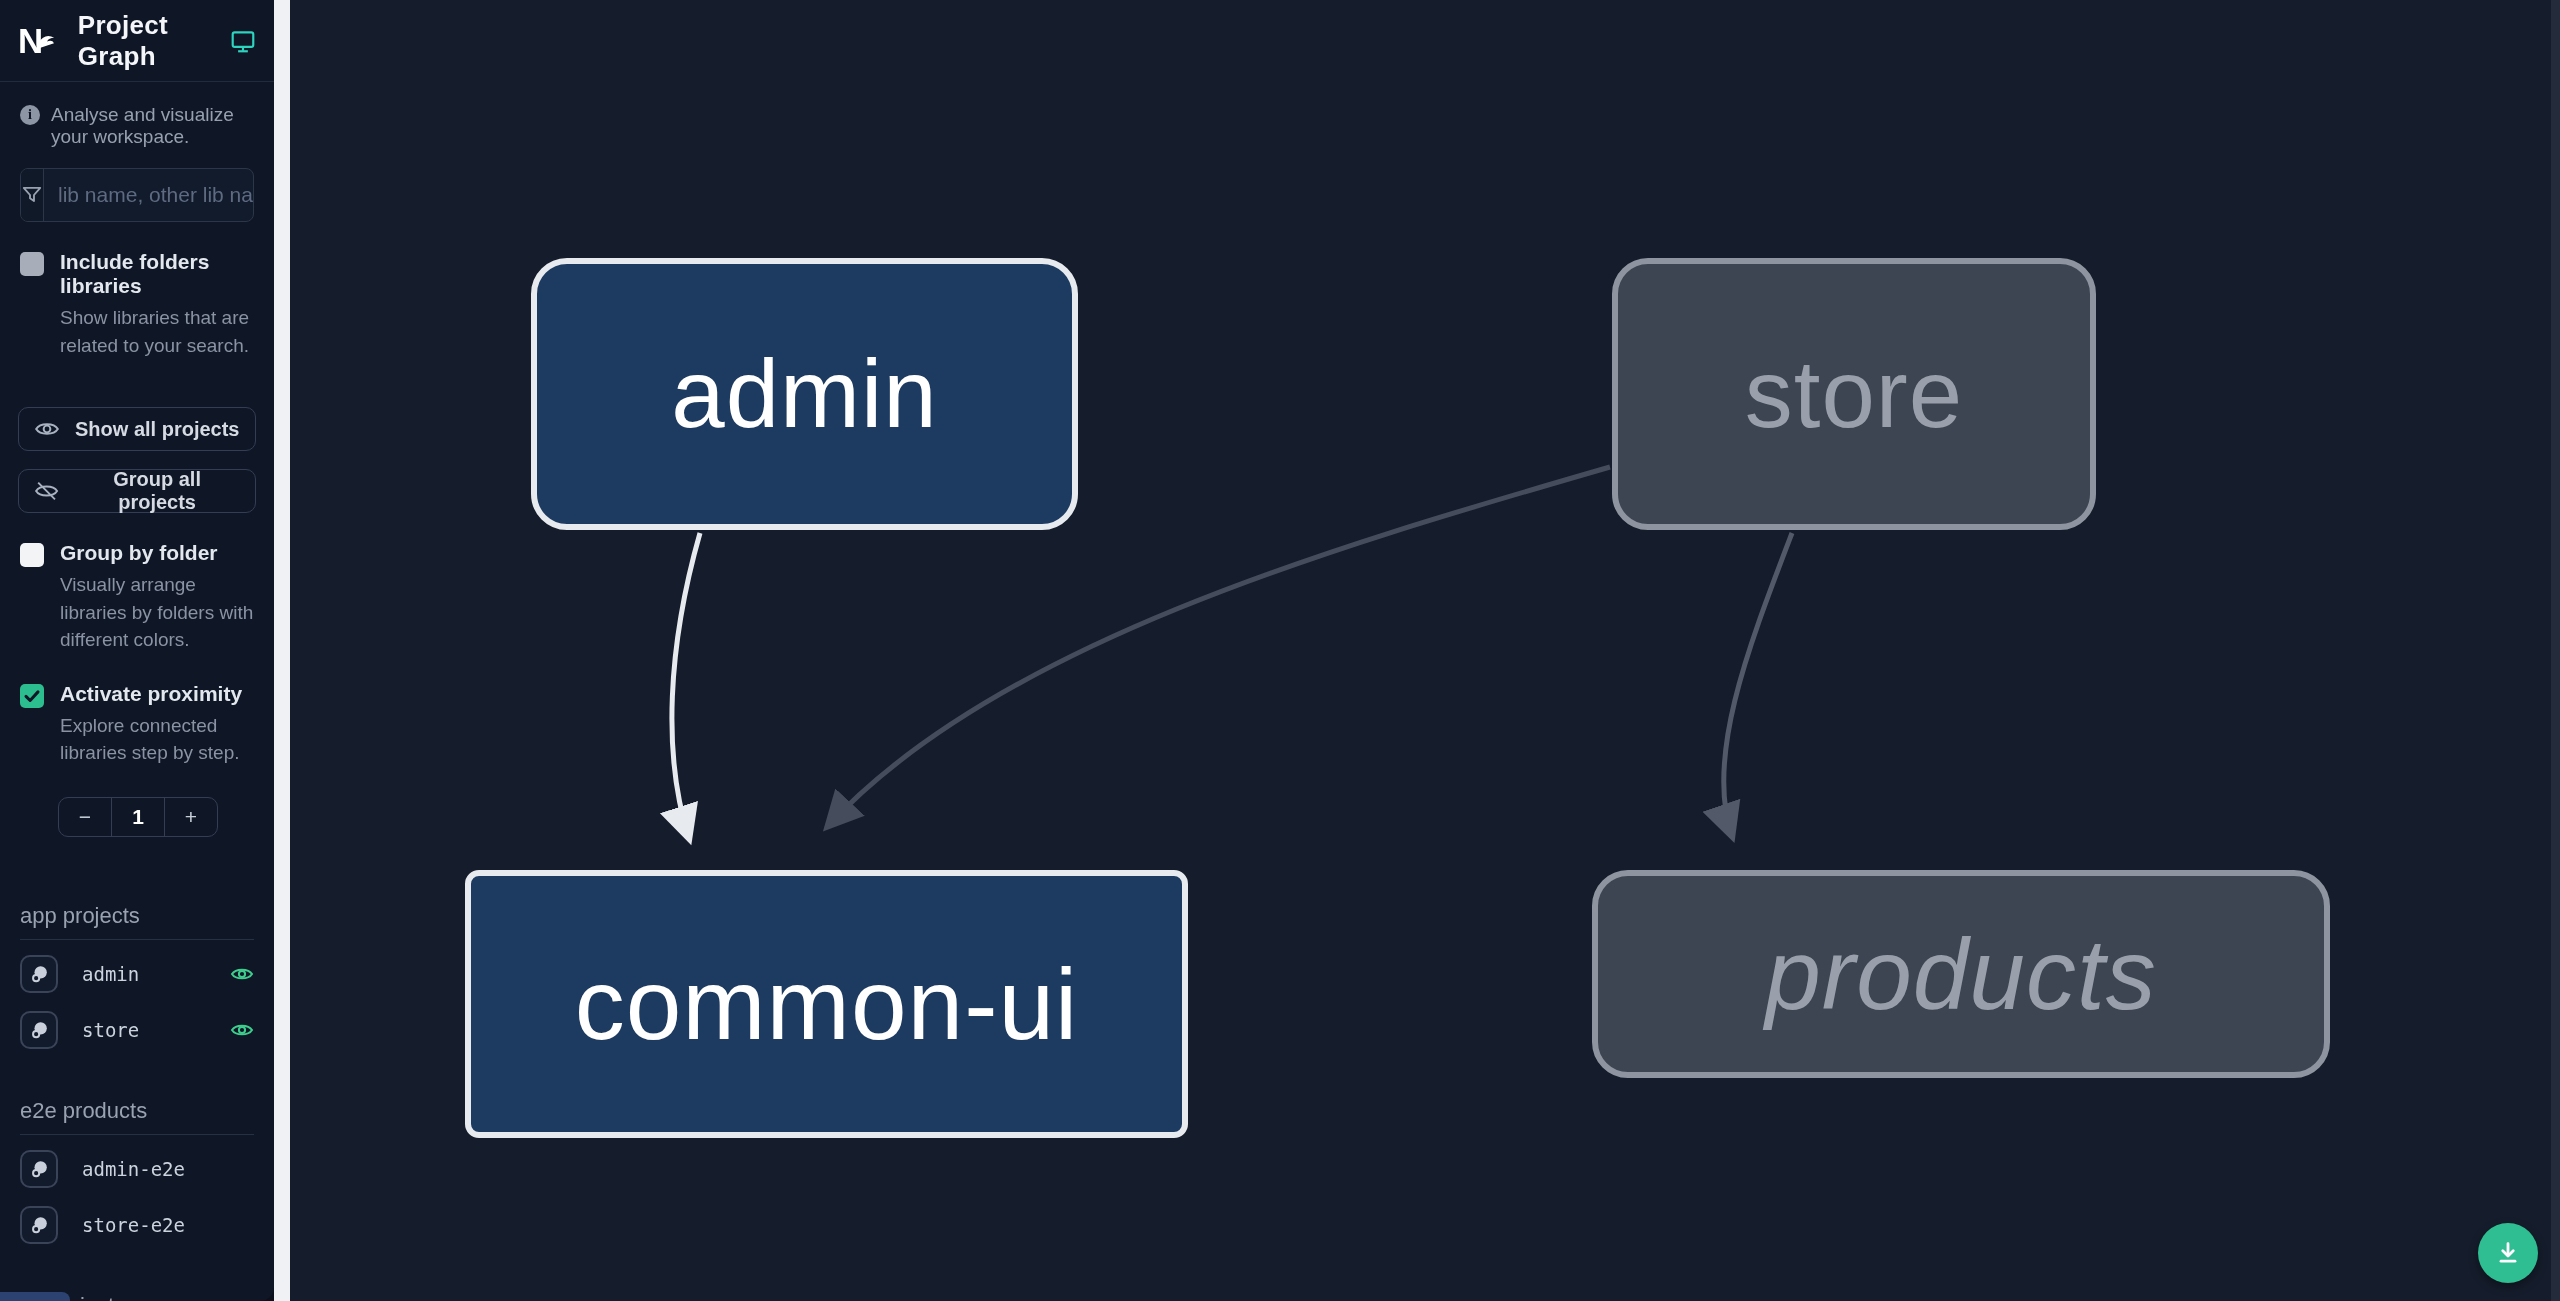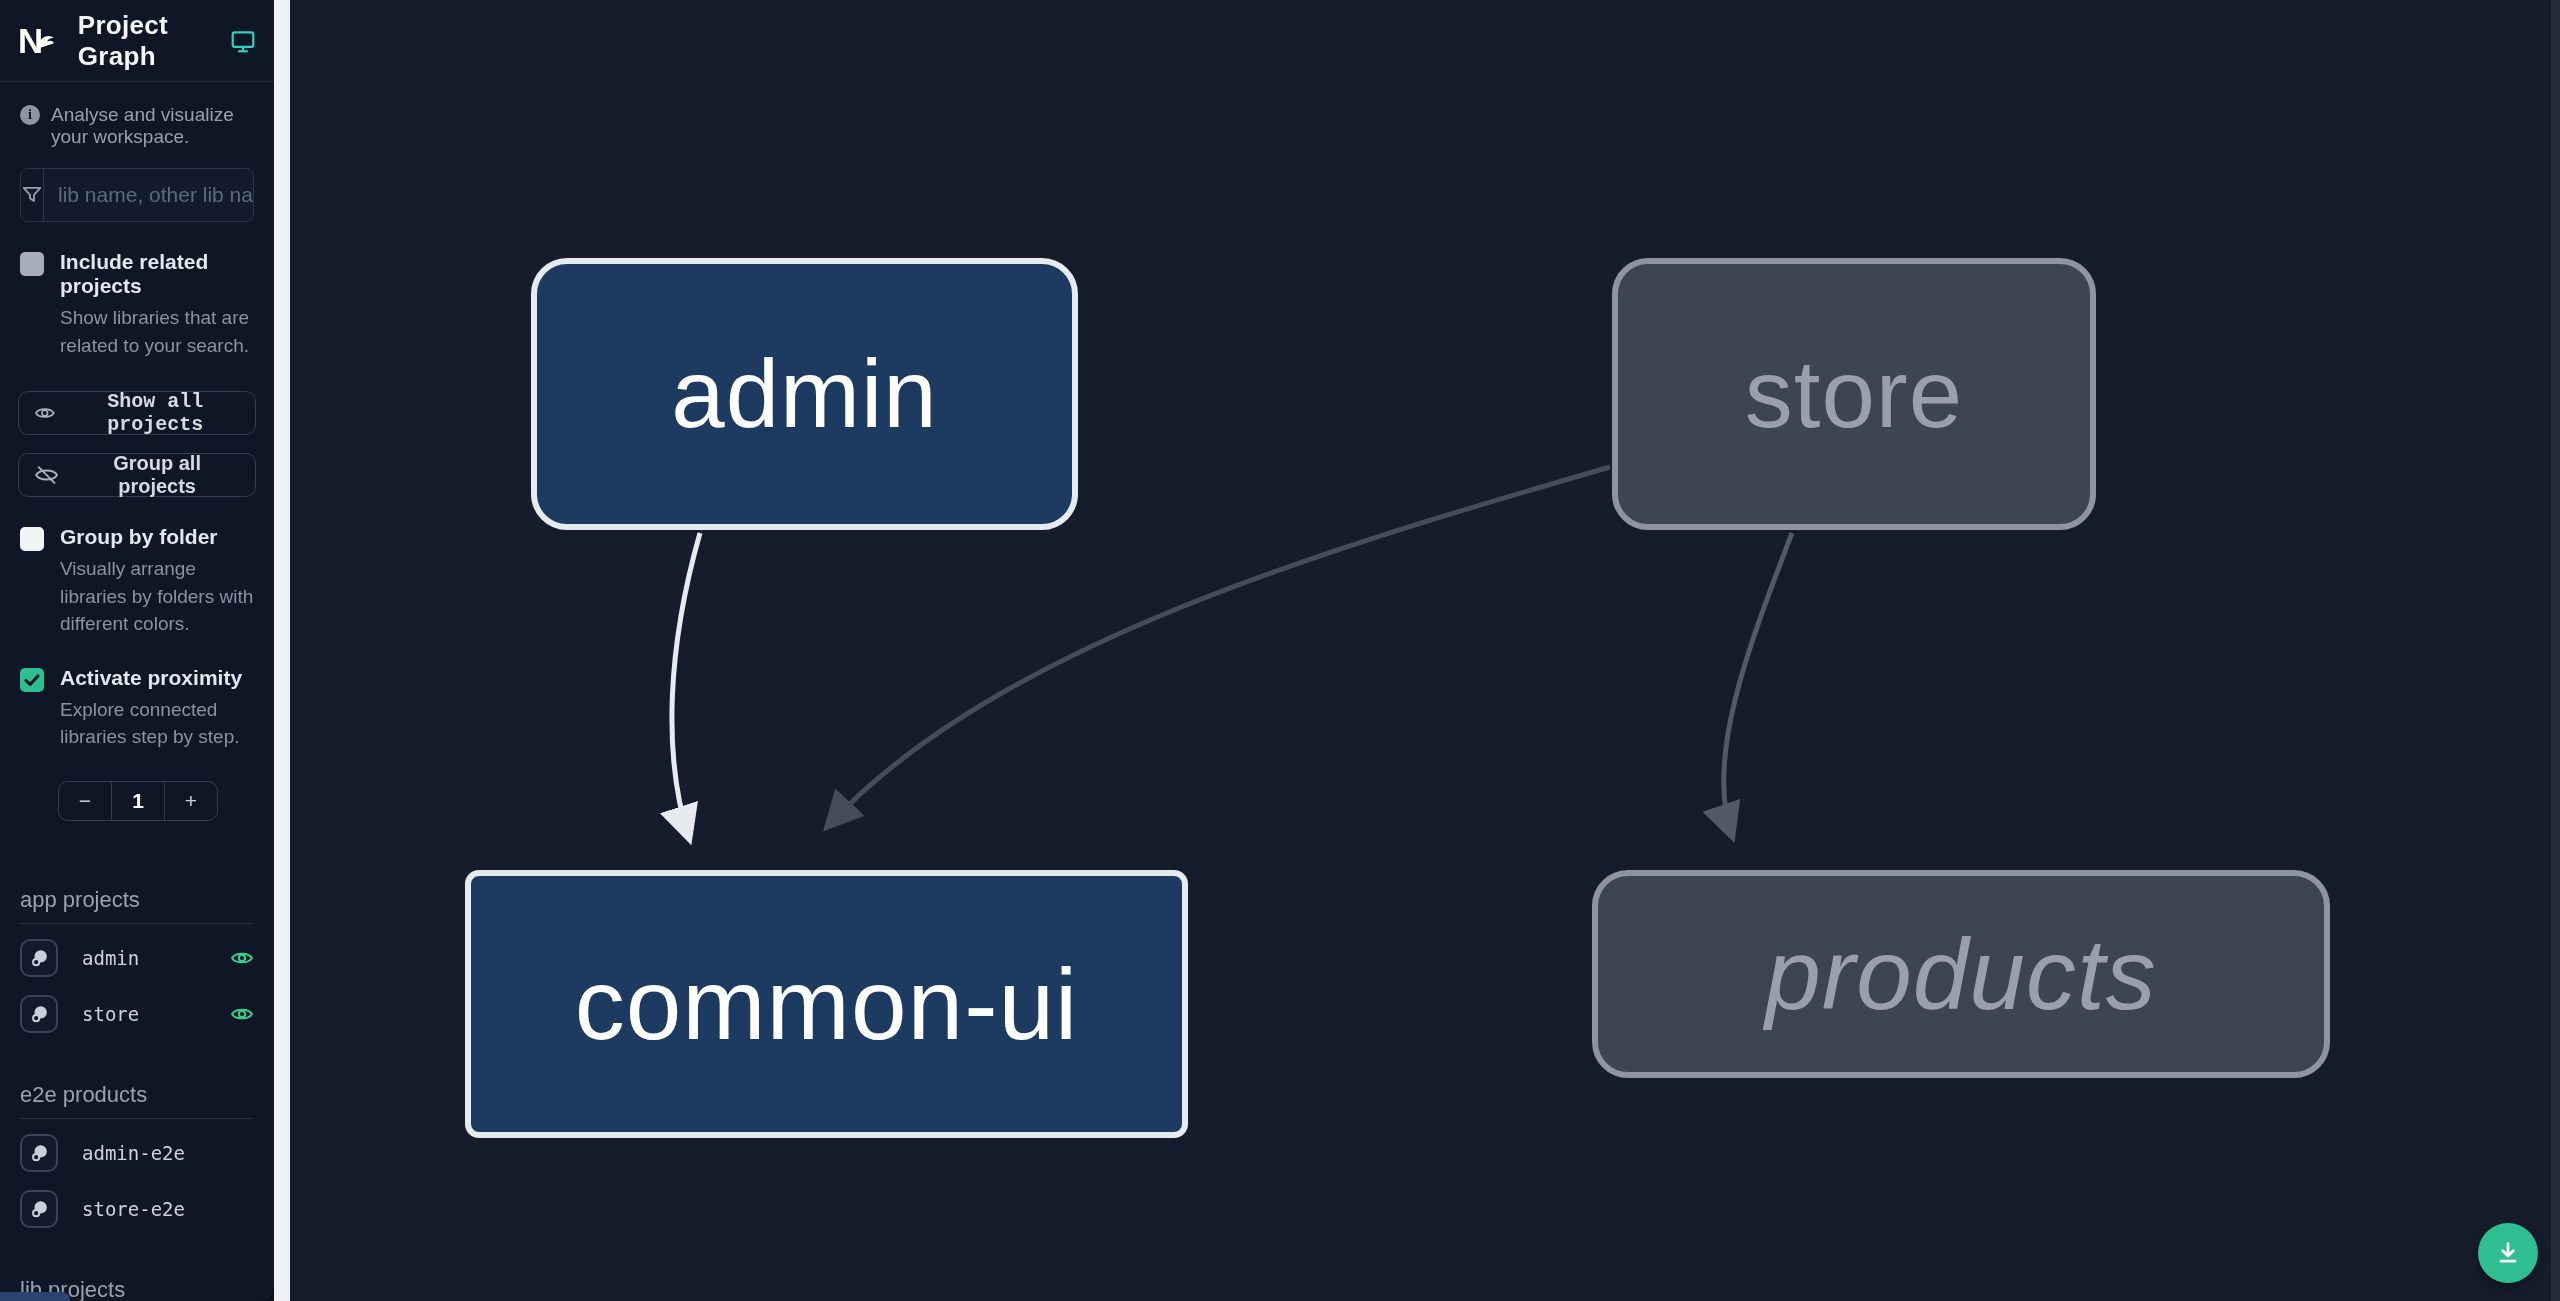--- a/index.html
+++ b/index.html
@@ -33,21 +33,21 @@
   .checkbox { width:24px; height:24px; border-radius:5px; flex:none; margin-top:2px; }
   .checkbox.gray { background:#a8aeb9; }
   .checkbox.white { background:#f3f4f6; }
   .checkbox.checked { background:#2dbe90; display:flex; align-items:center; justify-content:center; }
   .check-label { font-size:21px; font-weight:700; color:#e3e7ee; margin-bottom:6px; }
   .check-desc { font-size:19px; color:#8a93a3; line-height:1.45; }
 
   .sb-btn { margin:18px 18px 0 18px; height:44px; border:1px solid #333e54; border-radius:10px;
             display:flex; align-items:center; gap:15px; padding:0 15px; background:transparent;
             width:238px; cursor:pointer; }
-  .sb-btn:first-of-type { margin-top:32px;font-family:Liberation Mono, monospace; }
+  .sb-btn:first-of-type { margin-top:48px; }
   .sb-btn span { font-size:20px; font-weight:700; color:#d6dbe3; }
 
   .stepper { margin:30px 0 0 58px; width:160px; height:40px; border:1px solid #333e54;
              border-radius:10px; display:flex; overflow:hidden; }
   .stepper > div { flex:1; display:flex; align-items:center; justify-content:center;
                    font-size:21px; color:#c8cfd9; }
   .stepper > div + div { border-left:1px solid #333e54; }
   .stepper .value { color:#ffffff; font-weight:700; }
 
   .section-title { margin:66px 20px 0 20px; font-size:22px; color:#99a2b1;
@@ -114,21 +114,21 @@
         <svg width="22" height="22" viewBox="0 0 20 20" fill="none" stroke="#98a1b0" stroke-width="1.7" stroke-linejoin="round">
           <path d="M2.5 3.5 H17.5 L11.8 10 V15.5 L8.2 13 V10 Z"></path>
         </svg>
       </div>
       <input type="text" placeholder="lib name, other lib name" style="">
     </div>
 
     <div class="check-row">
       <div class="checkbox gray"></div>
       <div>
-        <div class="check-label">Include related projects</div>
+        <div class="check-label">Include folders libraries</div>
         <div class="check-desc">Show libraries that are related to your search.</div>
       </div>
     </div>
 
     <button class="sb-btn">
       <svg width="26" height="26" viewBox="0 0 24 24" fill="none" stroke="#a9b2c0" stroke-width="1.8">
         <path d="M2 12 C5.5 6.2 18.5 6.2 22 12 C18.5 17.8 5.5 17.8 2 12 Z"></path>
         <circle cx="12" cy="12" r="3.1"></circle>
       </svg>
       <span>Show all projects</span>

